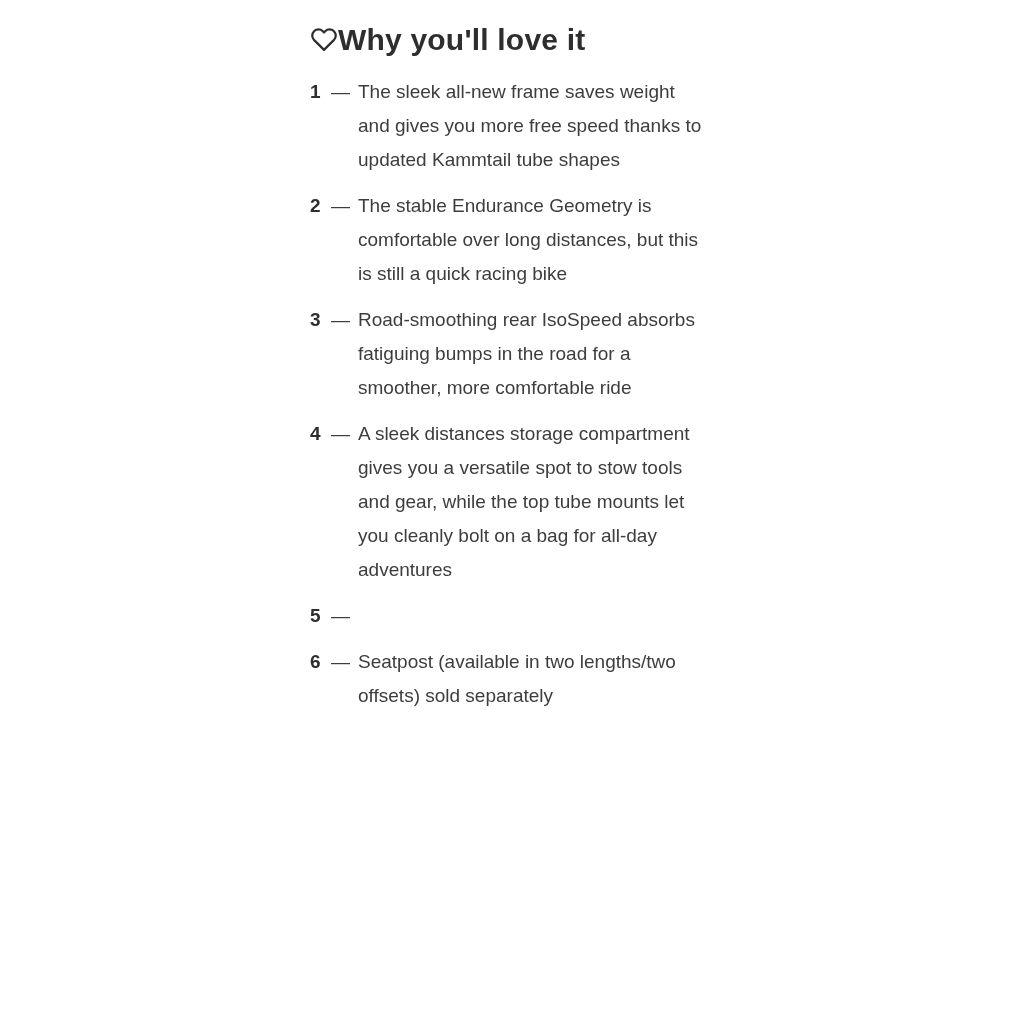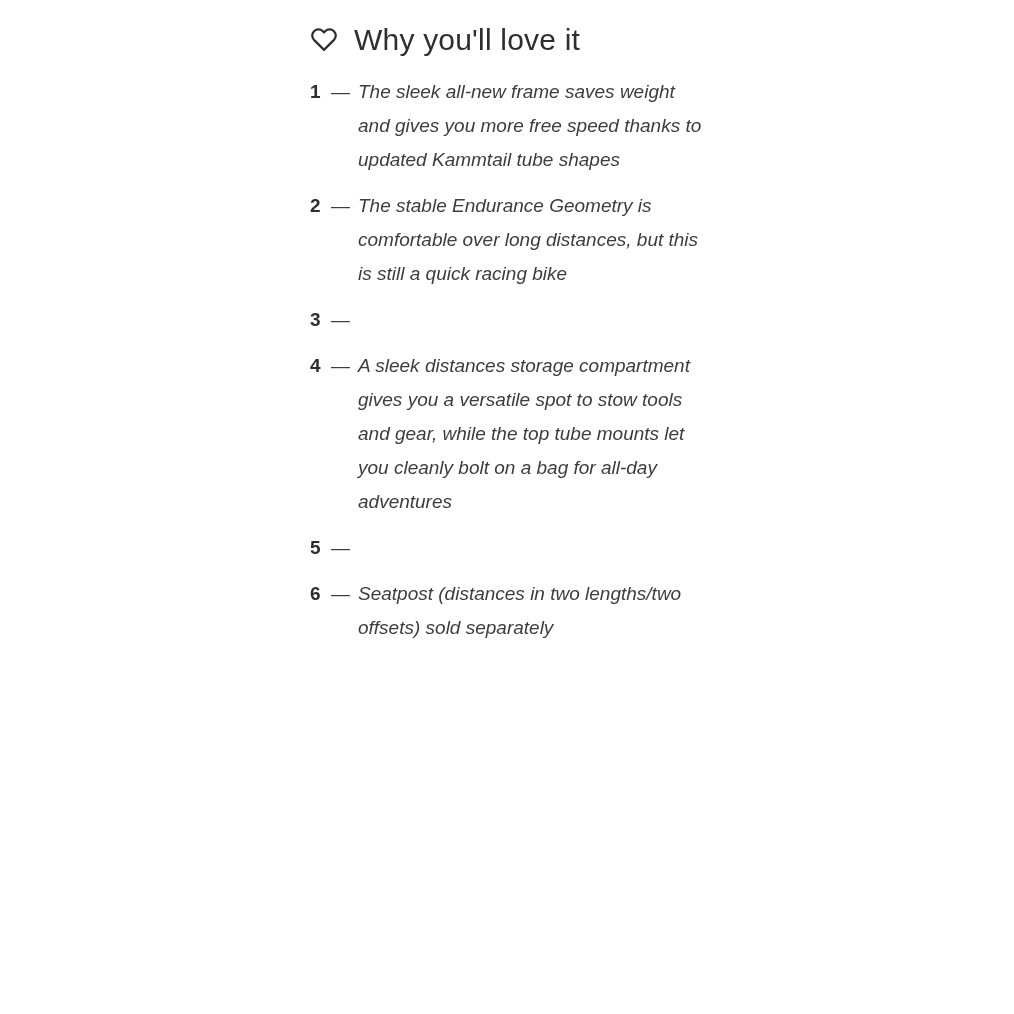--- a/index.html
+++ b/index.html
@@ -21,25 +21,25 @@
     overflow: hidden;
   }
   .section {
     width: 394px;
     margin: 0 auto;
     padding-top: 21px;
   }
   .heading {
     display: flex;
     align-items: center;
-    gap: 16px;
+    gap: 0;
     margin: 0;
     font-size: 30px;
     line-height: 37px;
-    font-weight: 400;
+    font-weight: 700;
     letter-spacing: 0.2px;
     color: var(--heading-color);
   }
   .heart {
     display: inline-flex;
     flex: 0 0 auto;
     width: 28px;
     height: 27px;
   }
   .heart svg {
@@ -62,21 +62,20 @@
   }
   .feature .num {
     font-weight: 700;
     color: var(--heading-color);
   }
   .feature .dash {
     color: var(--text-color);
   }
   .feature .text {
     color: var(--text-color);
-    font-style: italic;
   }
 </style>
 </head>
 <body>
 
 <div class="page">
   <div class="section">
     <h2 class="heading">
       <span class="heart">
         <svg viewBox="0 0 24 24" fill="none" stroke-width="2" stroke-linecap="round" stroke-linejoin="round">
@@ -94,33 +93,34 @@
 
   <li class="feature">
     <span class="num">2</span>
     <span class="dash">—</span>
     <span class="text">The stable Endurance Geometry is comfortable over long distances, but this is still a quick racing bike</span>
   </li>
 
   <li class="feature">
     <span class="num">3</span>
     <span class="dash">—</span>
+    <span class="text">Road-smoothing rear IsoSpeed absorbs fatiguing bumps in the road for a smoother, more comfortable ride</span>
   </li>
 
   <li class="feature">
     <span class="num">4</span>
     <span class="dash">—</span>
     <span class="text">A sleek distances storage compartment gives you a versatile spot to stow tools and gear, while the top tube mounts let you cleanly bolt on a bag for all-day adventures</span>
   </li>
 
   <li class="feature">
     <span class="num">5</span>
     <span class="dash">—</span>
   </li>
 
   <li class="feature">
     <span class="num">6</span>
     <span class="dash">—</span>
-    <span class="text">Seatpost (distances in two lengths/two offsets) sold separately</span>
+    <span class="text">Seatpost (available in two lengths/two offsets) sold separately</span>
   </li>
 </ol>
   </div>
 </div>
 
 </body></html>

